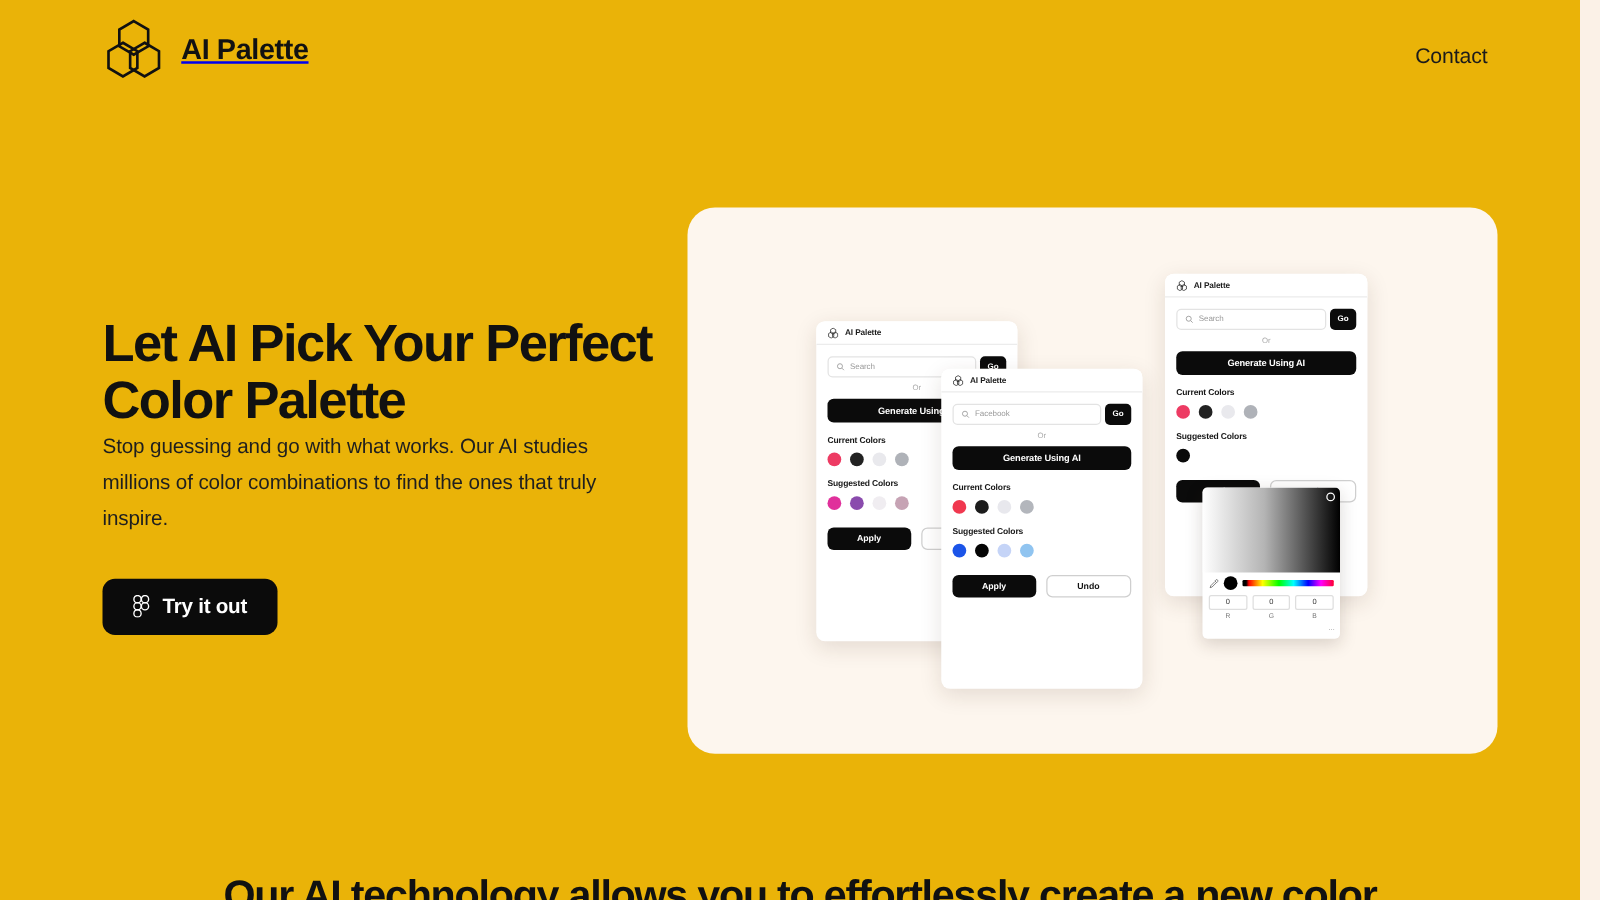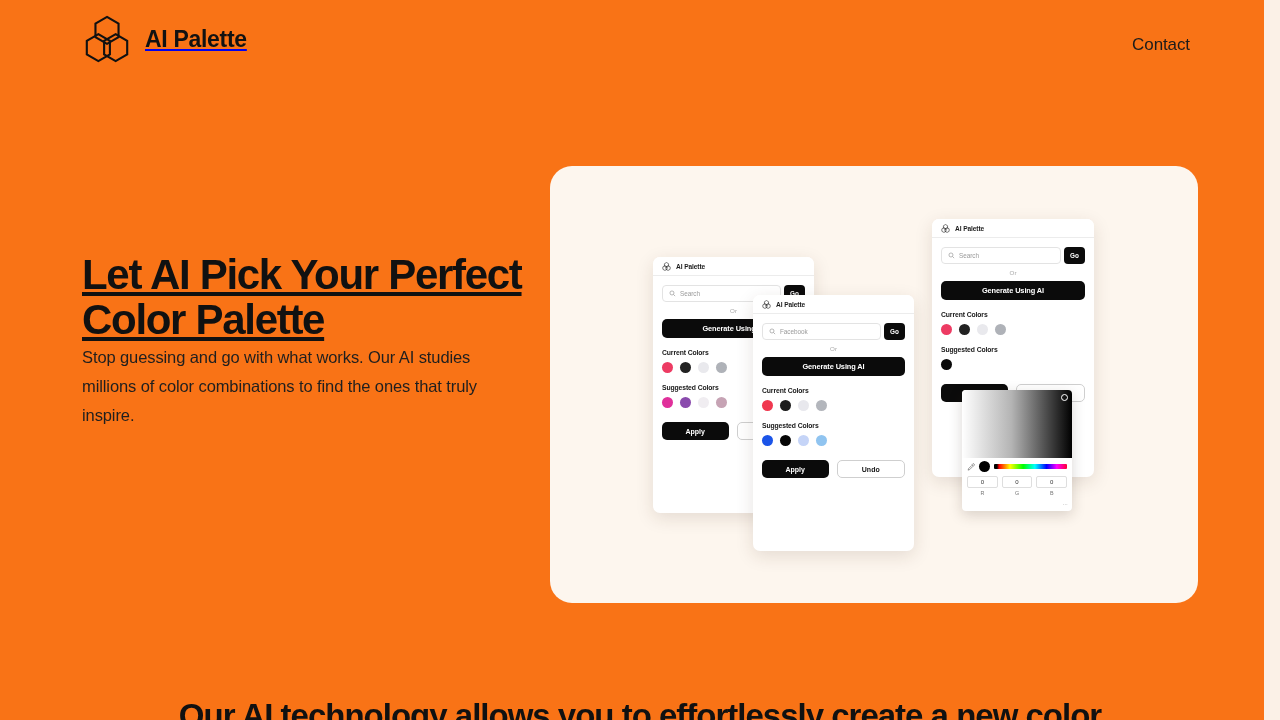--- a/index.html
+++ b/index.html
@@ -3,21 +3,21 @@
 <meta charset="utf-8">
 <style>
   * { box-sizing: border-box; margin: 0; padding: 0; }
   html, body {
     width: 1280px; height: 720px;
     overflow: hidden;
     background: #FBF1E7;
     font-family: "Liberation Sans", sans-serif;
     color: #18181b;
   }
-  #root { position: relative; width: 1264px; height: 720px; background: #f97316; }
+  #root { position: relative; width: 1264px; height: 720px; background: #eab308; }
 
   
   .site-header {
     position: absolute; top: 0; left: 0;
     width: 1280px; height: 78px;
     display: flex; align-items: center;
     padding: 0 90px 0 82px;
   }
   .brand { display: flex; align-items: center; gap: 13px; }
   .brand-logo { width: 50px; height: 50px; display: block; }
@@ -26,21 +26,21 @@
   }
   .nav { margin-left: auto; display: flex; align-items: center; gap: 34px; }
   .nav-link {
     font-size: 17px; color: #1b1b1b; text-decoration: none; letter-spacing: -0.1px; margin-top: 12px;
   }
 
   
   .hero-copy { position: absolute; left: 82px; top: 252px; width: 470px; }
   .hero-title {
     font-size: 42px; line-height: 1.08; font-weight: 700;
-    letter-spacing: -1.3px; color: #111111; white-space: pre-line; text-decoration: underline;
+    letter-spacing: -1.3px; color: #111111; white-space: pre-line;
   }
   .hero-sub {
     font-size: 16.5px; line-height: 1.78;
     color: #1f1f1f; letter-spacing: -0.1px; max-width: 445px;
   }
   .cta {
     margin-top: 32px;
     display: inline-flex; align-items: center; gap: 10px;
     background: #0b0b0b; color: #ffffff;
     border: none; border-radius: 10px;
@@ -191,20 +191,32 @@
     </a>
     <nav class="nav">
       <a class="nav-link" href="#">Contact</a>
     </nav>
   </header>
 
   <section class="hero-copy">
     <h1 class="hero-title">Let AI Pick Your Perfect
 Color Palette</h1>
     <p class="hero-sub">Stop guessing and go with what works. Our AI studies millions of color combinations to find the ones that truly inspire.</p>
+    <button class="cta">
+      <span>
+        <svg width="14" height="18" viewBox="0 0 14 18" fill="none" aria-hidden="true">
+          <circle cx="4" cy="3.3" r="2.9" stroke="#fff" stroke-width="1.1"></circle>
+          <circle cx="10" cy="3.3" r="2.9" stroke="#fff" stroke-width="1.1"></circle>
+          <circle cx="4" cy="9" r="2.9" stroke="#fff" stroke-width="1.1"></circle>
+          <circle cx="10" cy="9" r="2.9" stroke="#fff" stroke-width="1.1"></circle>
+          <circle cx="4" cy="14.7" r="2.9" stroke="#fff" stroke-width="1.1"></circle>
+        </svg>
+      </span>
+      <span>Try it out</span>
+    </button>
   </section>
 
   <div class="showcase"></div>
 
   <div class="mock" id="card-back">
     <div class="mock-head">
       <span>
         <svg class="mini-logo" viewBox="0 0 52 52" fill="none" aria-hidden="true">
           <path d="M26 3 L38 10 L38 24 L26 31 L14 24 L14 10 Z" stroke="#222" stroke-width="3.4" fill="none"></path>
           <path d="M17 21 L29 28 L29 42 L17 49 L5 42 L5 28 Z" stroke="#222" stroke-width="3.4" fill="none"></path>

